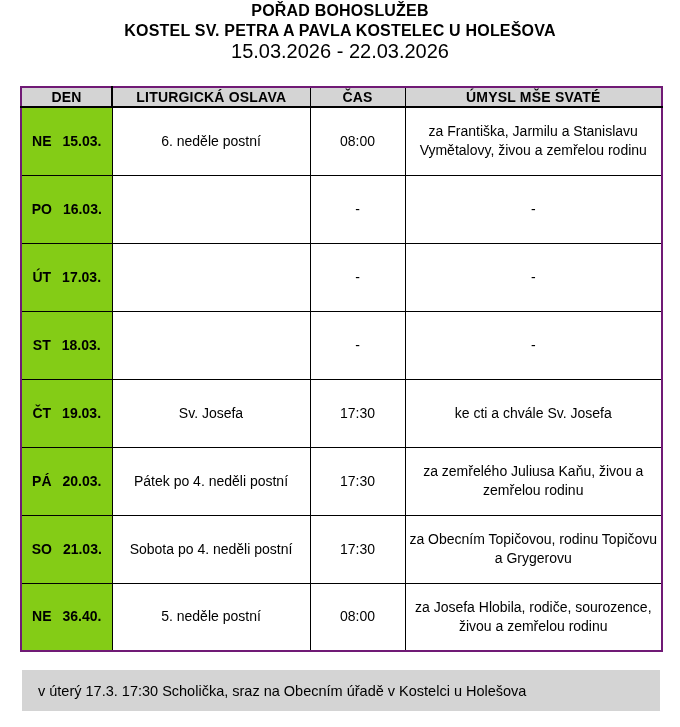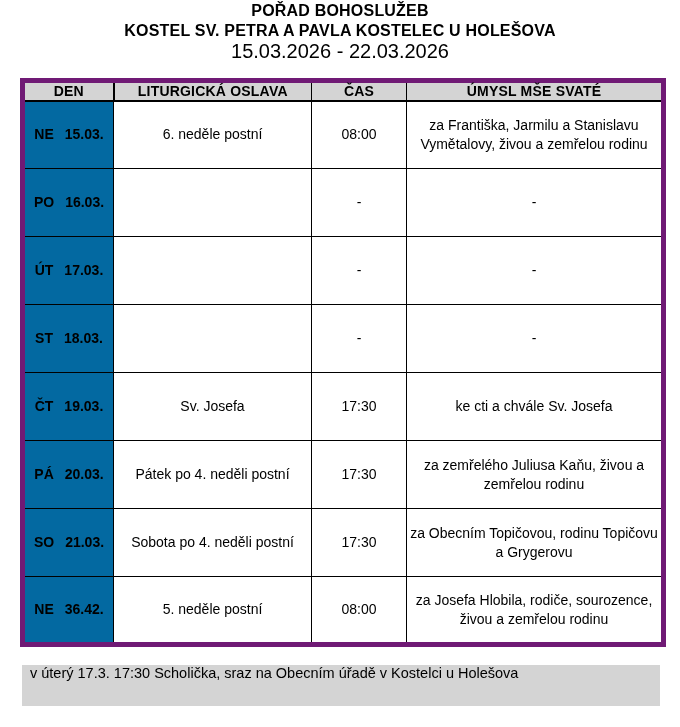--- a/index.html
+++ b/index.html
@@ -12,22 +12,22 @@
   .page { width: 680px; height: 727px; overflow: hidden; }
 
   .titles { text-align: center; padding-top: 1px; }
   .title-line { font-size: 16px; font-weight: bold; line-height: 20px; letter-spacing: 0.2px; }
   .date-line  { font-size: 20px; font-weight: normal; line-height: 20px; }
 
   table.schedule {
     border-collapse: collapse;
     table-layout: fixed;
     width: 641px;
-    margin: 17px 0 0 20px;
-    border: 5px solid #701a75;
+    margin: 25px 0 0 20px;
+    border: 2px solid #701a75;
     padding-left: 8px;
   }
   table.schedule th {
     background: #d4d4d4;
     font-size: 14px;
     font-weight: bold;
     height: 20px;
     border: 1px solid #000;
     border-bottom: 2px solid #000;
     padding: 0 2px;
@@ -38,36 +38,37 @@
   table.schedule td {
     border: 1px solid #000;
     font-size: 14px;
     text-align: center;
     vertical-align: middle;
     padding: 2px 3px;
     line-height: 19px;
   }
   table.schedule tr.data-row { height: 68px; }
   td.day-cell {
-    background: #0369a1;
+    background: #84cc16;
     font-weight: bold;
     text-align: left;
     padding-left: 7px;
     border-right: 2px solid #000;
     white-space: nowrap;
   }
   td.day-cell .day-abbrev { display: inline-block; margin-right: 11px; }
 
   .note-bar {
     margin: 18px 0 0 22px;
     width: 638px;
     height: 41px;
     background: #d4d4d4;
     display: flex;
-    padding-left: 8px;
+    align-items: center;
+    padding-left: 16px;
     font-size: 14.5px;
   }
 </style>
 </head>
 <body>
 
 <div class="page">
 
   <div class="titles">
     <div class="title-line">POŘAD BOHOSLUŽEB</div>
@@ -142,21 +143,21 @@
       <tr class="data-row">
         <td class="day-cell">
           <span class="day-abbrev">SO</span><span>21.03.</span>
         </td>
         <td>Sobota po 4. neděli postní</td>
         <td>17:30</td>
         <td>za Obecním Topičovou, rodinu Topičovu a Grygerovu</td>
       </tr>
       <tr class="data-row">
         <td class="day-cell">
-          <span class="day-abbrev">NE</span><span>36.42.</span>
+          <span class="day-abbrev">NE</span><span>36.40.</span>
         </td>
         <td>5. neděle postní</td>
         <td>08:00</td>
         <td>za Josefa Hlobila, rodiče, sourozence, živou a zemřelou rodinu</td>
       </tr>
     </tbody>
   </table>
 
   <div class="note-bar">
     <span>v úterý 17.3. 17:30 Scholička, sraz na Obecním úřadě v Kostelci u Holešova</span>

